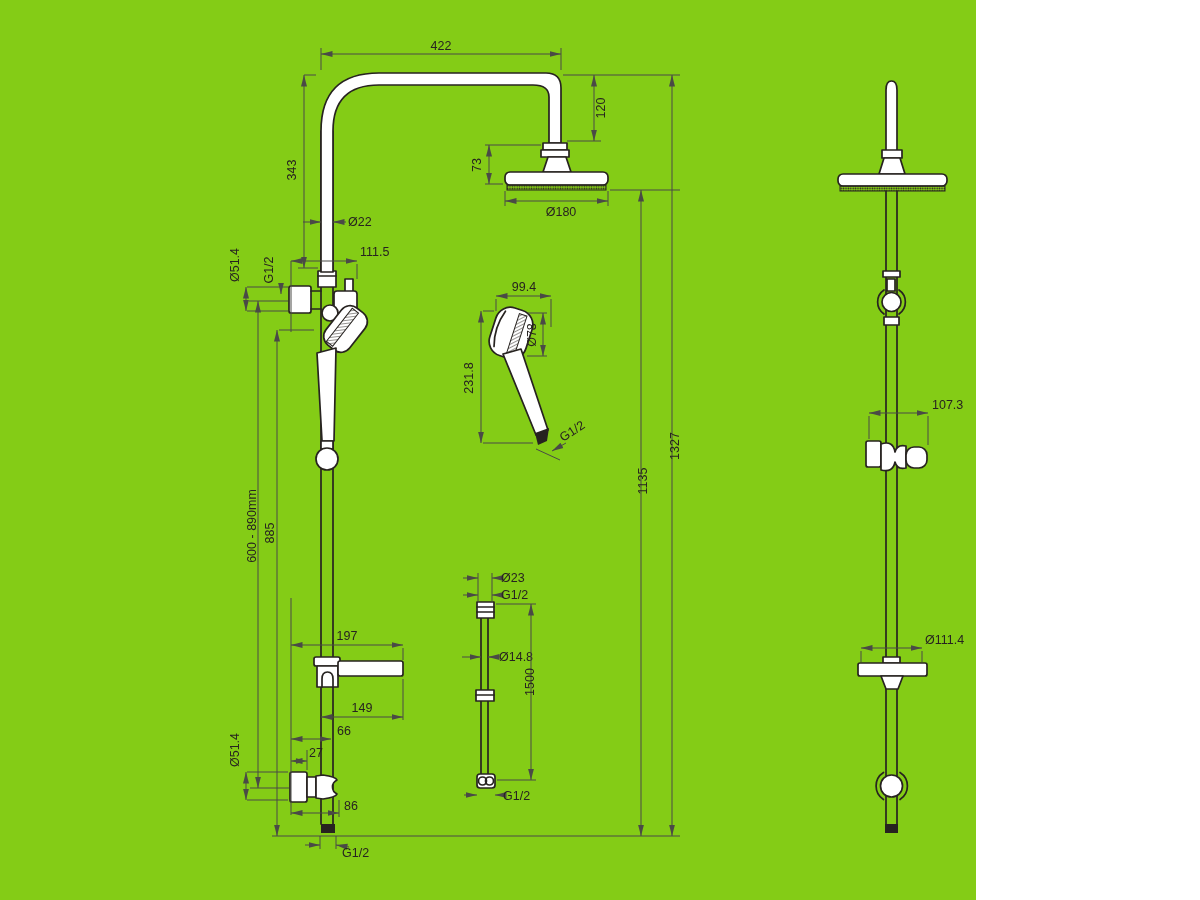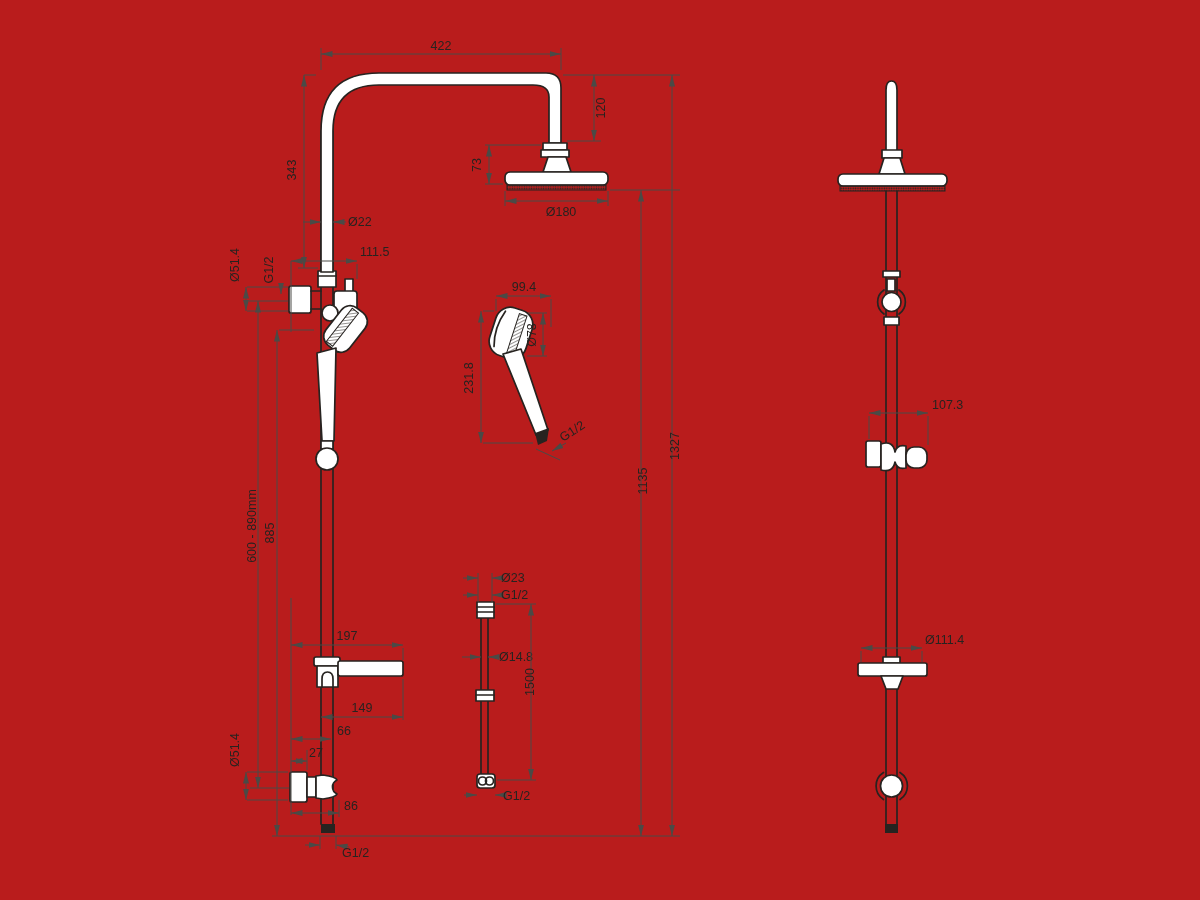--- a/index.html
+++ b/index.html
@@ -1,16 +1,16 @@
 <!DOCTYPE html>
 <html><head>
 <meta charset="utf-8">
 <style>
   html,body{margin:0;padding:0;background:#ffffff;}
-  .stage{width:1200px;height:900px;background:#b91c1c;position:relative;overflow:hidden;}
+  .stage{width:976px;height:900px;background:#84cc16;position:relative;overflow:hidden;}
   svg{display:block;}
   .obj{fill:none;stroke:#272320;stroke-width:1.7;stroke-linecap:round;stroke-linejoin:round;}
   .objf{fill:#ffffff;stroke:#272320;stroke-width:1.7;stroke-linejoin:round;}
   .dk{fill:#272320;stroke:none;}
   .dim,.ext{fill:none;stroke:#4a4a46;stroke-width:1;}
   text{font-family:"Liberation Sans", sans-serif;font-size:12.5px;fill:#272320;}
   .mid{text-anchor:middle;}
 </style>
 </head>
 <body>

